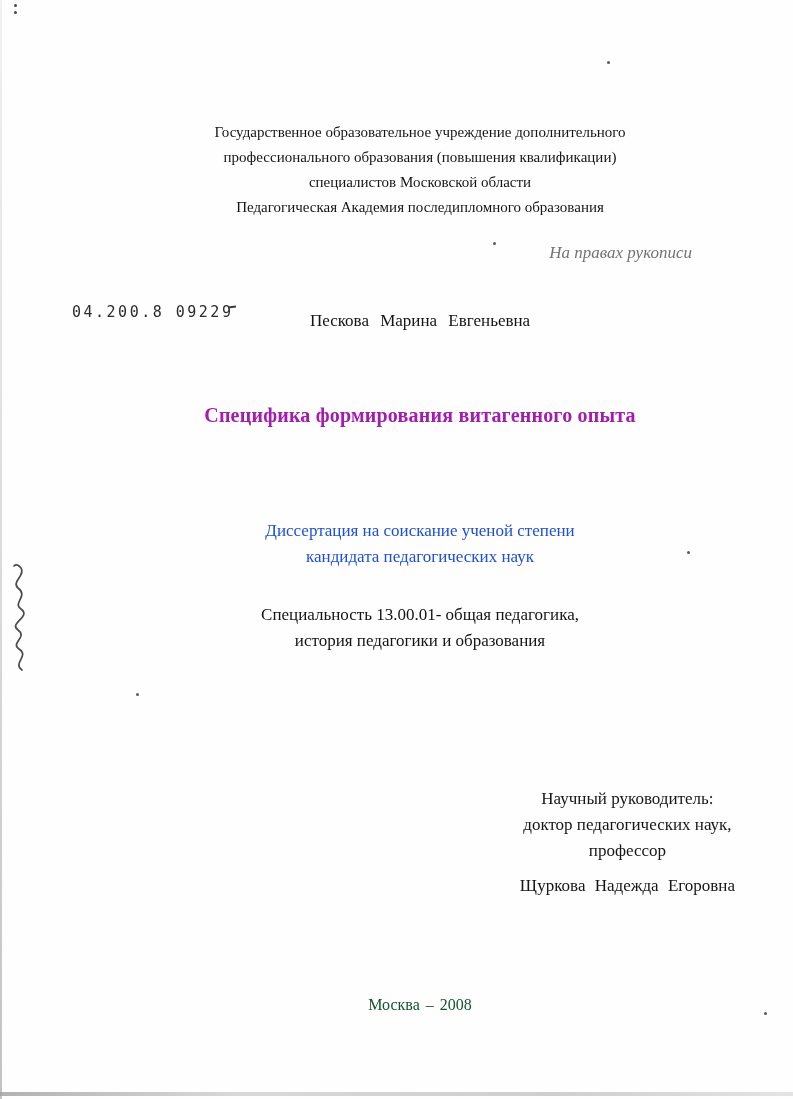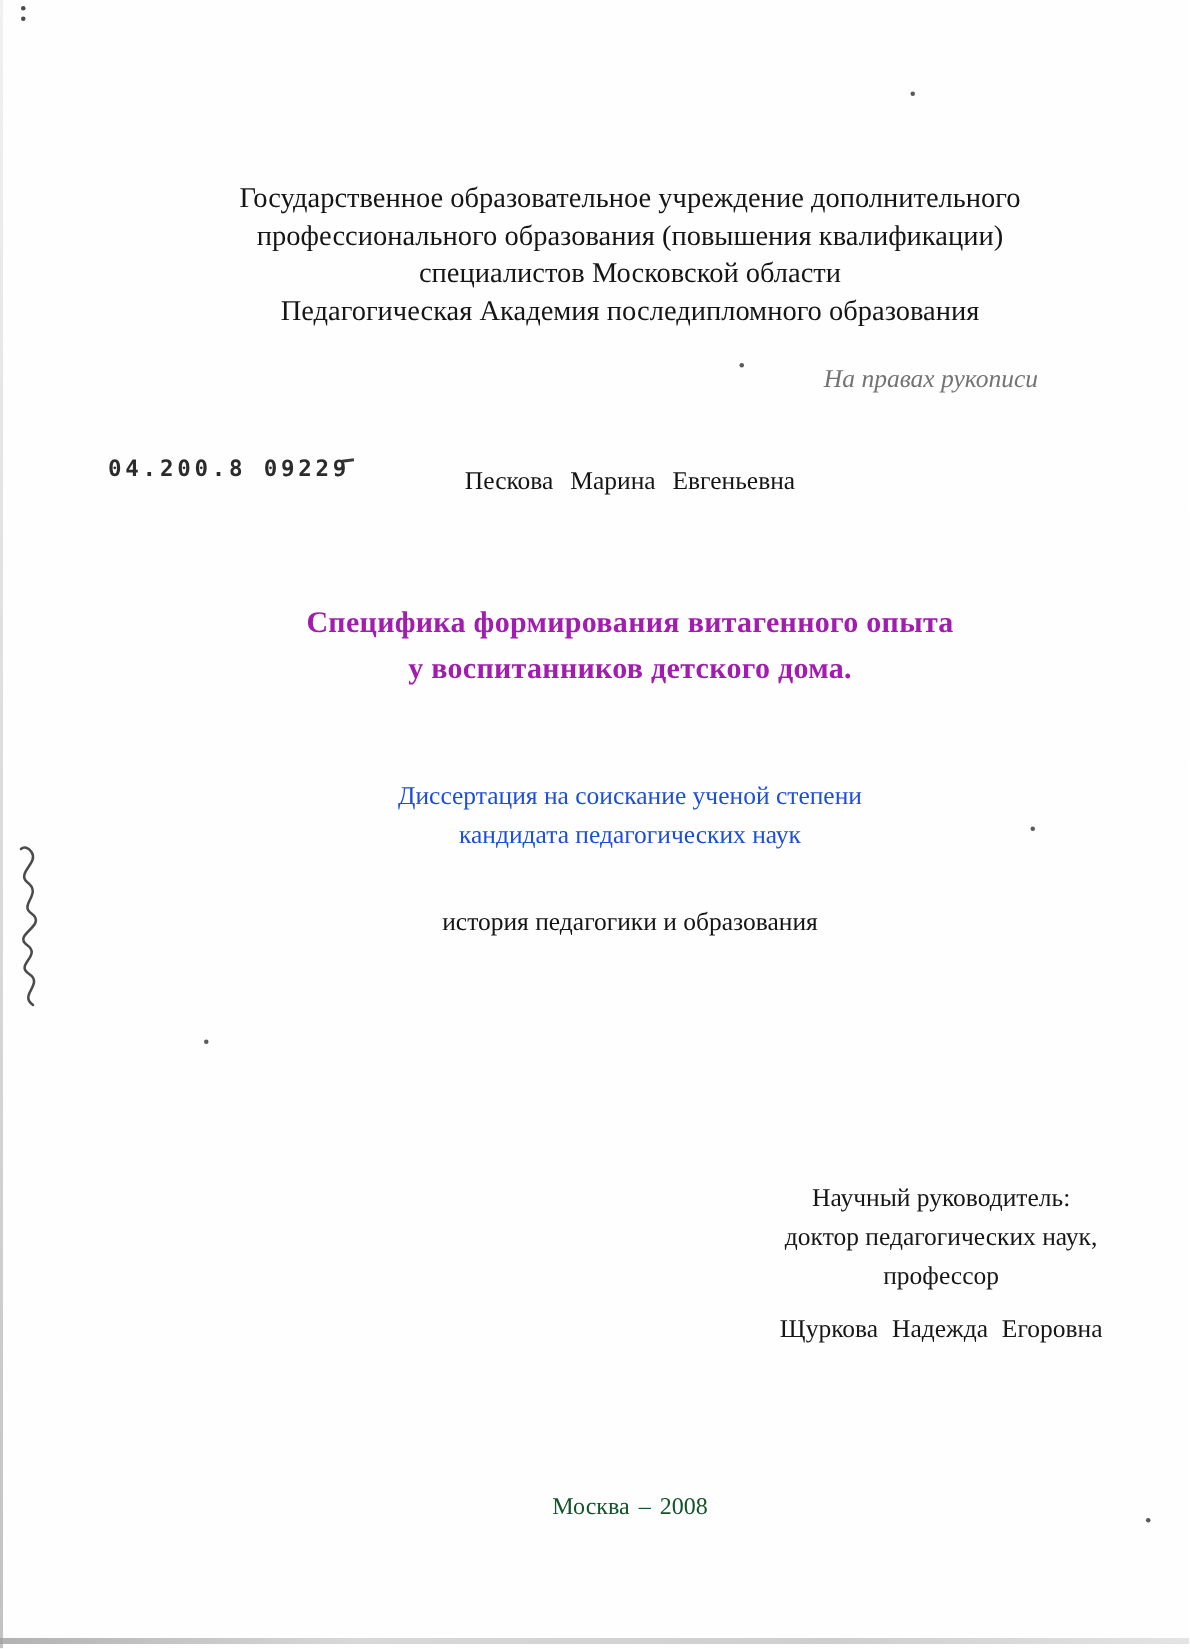--- a/index.html
+++ b/index.html
@@ -17,42 +17,41 @@
     overflow: hidden;
   }
   .centered {
     position: absolute;
     left: 50px;
     width: 740px;
     text-align: center;
   }
   .header-block {
     top: 120px;
-    font-size: 19px;
+    font-size: 15px;
     line-height: 25px;
     color: #151515;
   }
   .manuscript-note {
     position: absolute;
     top: 243px;
     right: 101px;
     font-size: 17px;
     font-style: italic;
     color: #737373;
   }
   .stamp {
     position: absolute;
     left: 72px;
     top: 303px;
     font-family: "DejaVu Sans Mono", monospace;
     font-size: 15px;
     letter-spacing: 2.5px;
     color: #2b2b2b;
     white-space: nowrap;
-    font-weight: bold;
   }
   .stamp-tick {
     position: absolute;
     left: 228px;
     top: 306px;
     width: 8px;
     height: 2px;
     background: #3a3a3a;
     transform: rotate(-8deg);
   }
@@ -169,29 +168,29 @@
 
   <div class="manuscript-note">На правах рукописи</div>
 
   <div class="stamp">04.200.8 09229</div>
   <div class="stamp-tick"></div>
 
   <div class="centered author-line">Пескова Марина Евгеньевна</div>
 
   <div class="centered title-block">
     <div>Специфика формирования витагенного опыта</div>
-    <div>у воспитанников детского дома.</div>
   </div>
 
   <div class="centered degree-block">
     <div>Диссертация на соискание ученой степени</div>
     <div>кандидата педагогических наук</div>
   </div>
 
   <div class="centered specialty-block">
+    <div>Специальность 13.00.01- общая педагогика,</div>
     <div>история педагогики и образования</div>
   </div>
 
   <div class="supervisor-block">
     <div>Научный руководитель:</div>
     <div>доктор педагогических наук,</div>
     <div>профессор</div>
     <div class="supervisor-name">Щуркова Надежда Егоровна</div>
   </div>
 

